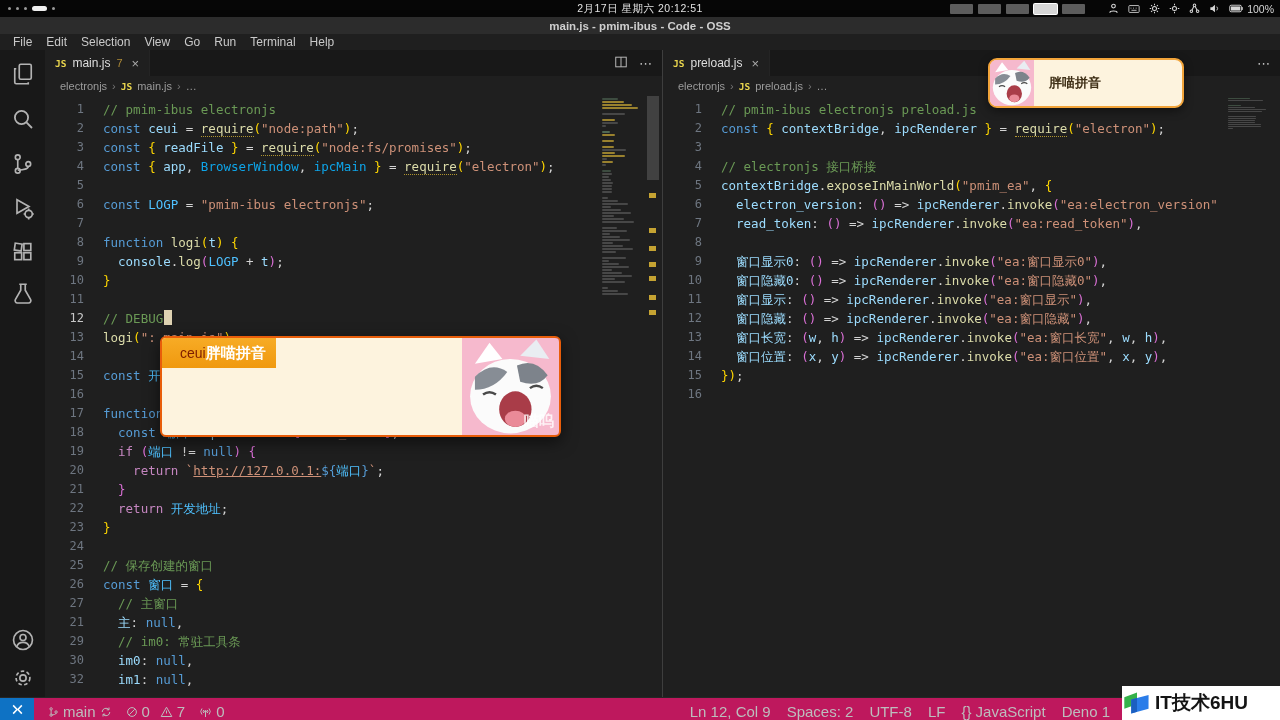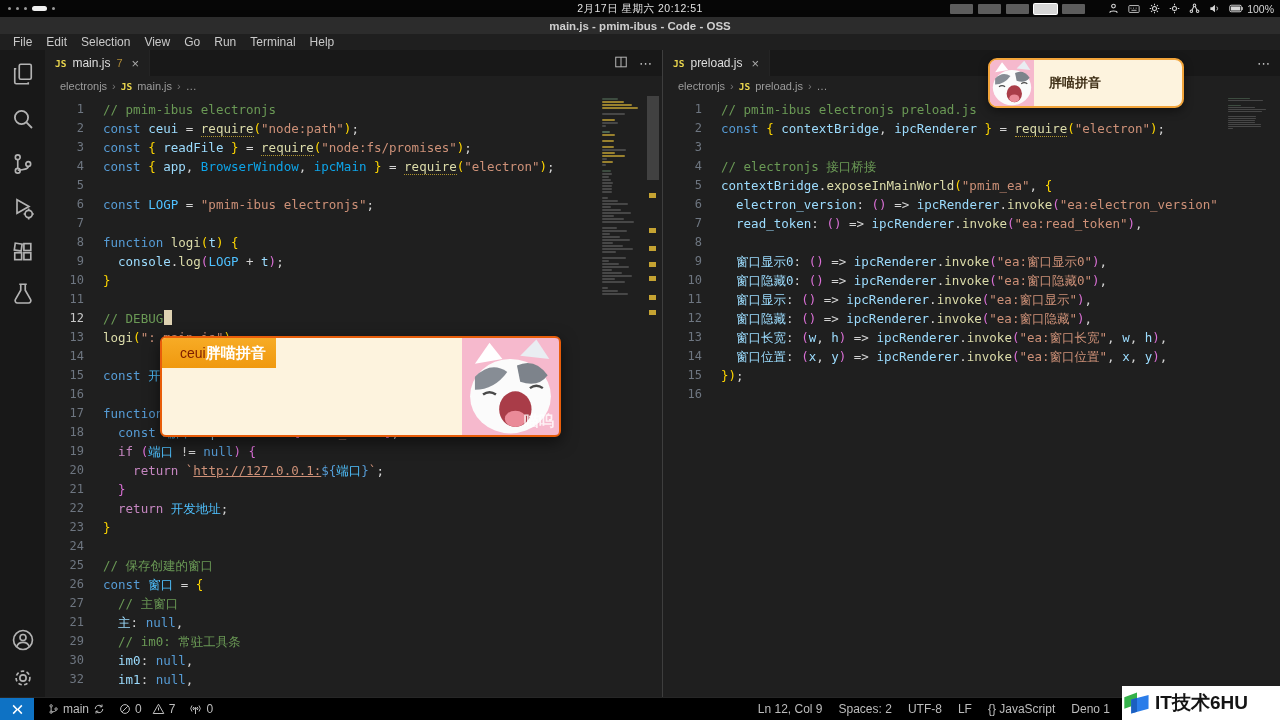--- a/index.html
+++ b/index.html
@@ -58,22 +58,22 @@
   .minimap{position:absolute;top:2px;right:22px;width:38px;}
   .mrow{height:2px;margin-bottom:1px;border-radius:1px;background:#707070;opacity:.5;}
   .mrow.y{background:#b89a32;opacity:.8;}
   .mrow.g{background:#5c7a62;}
   .minimap.small{right:18px;width:34px;}
   .minimap.small .mrow{height:1.4px;margin-bottom:.6px;}
   .sbar{position:absolute;top:0;right:2px;width:14px;bottom:0;}
   .sthumb{position:absolute;top:0;left:1px;right:1px;height:84px;background:rgba(130,130,130,.35);}
   .smark{position:absolute;left:3px;width:7px;height:5px;background:#c5a332;}
   
-  .statusbar{position:absolute;bottom:0;left:0;right:0;height:22px;background:#000000;color:#bdbdbd;
-    font-size:12px;display:flex;align-items:center;border-top:1px solid #262626;}
+  .statusbar{position:absolute;bottom:0;left:0;right:0;height:22px;background:#be185d;color:#bdbdbd;
+    font-size:15px;display:flex;align-items:flex-end;border-top:1px solid #262626;}
   .remote{width:34px;height:22px;background:#0e72c4;color:#fff;display:flex;align-items:center;justify-content:center;flex:none;}
   .sb-group{display:flex;align-items:center;gap:4px;margin-left:14px;}
   .sb-right{margin-left:auto;display:flex;align-items:center;gap:16px;padding-right:170px;}
   .sb-ic{display:flex;align-items:center;}
   
   .ime-cand{position:absolute;left:160px;top:336px;width:397px;height:97px;border:2px solid #e85d0a;border-radius:6px;
     background:#fdf3de;box-shadow:0 5px 16px rgba(0,0,0,.55);display:flex;overflow:hidden;z-index:40;}
   .cand-main{flex:1;display:flex;flex-direction:row;min-width:0;justify-content:flex-end;}
   .cand-header{height:30px;background:linear-gradient(#f7ab25,#f0990f);display:flex;align-items:center;padding:0 10px 0 18px;flex:none;}
   .preedit{color:#7d1d00;font-size:14px;}

